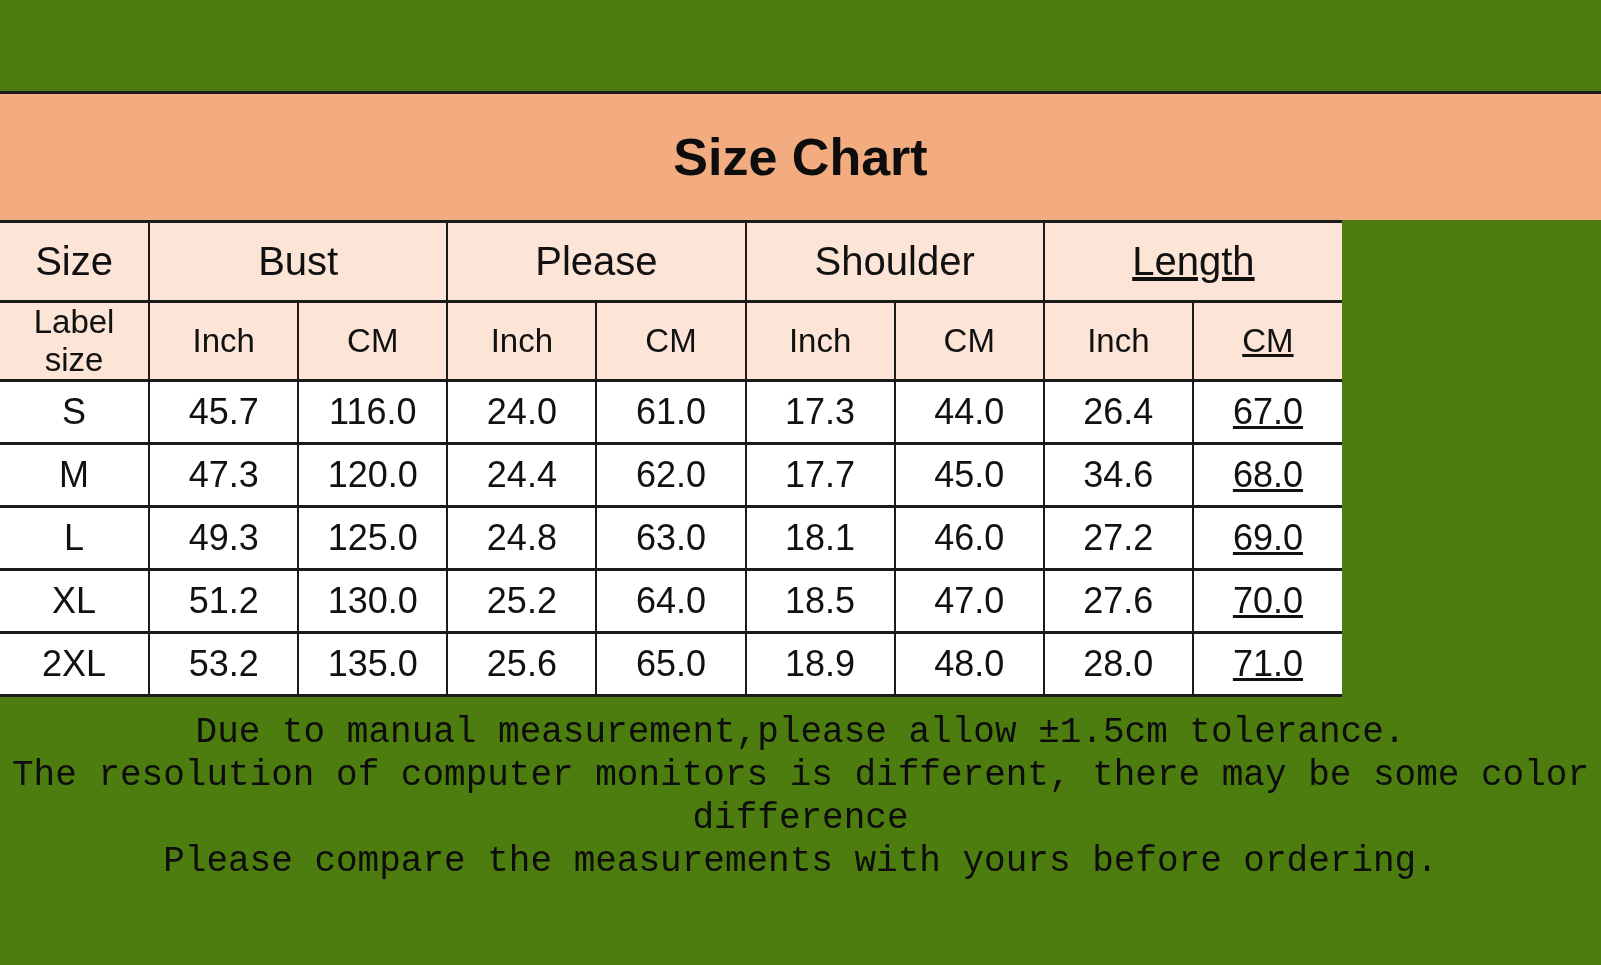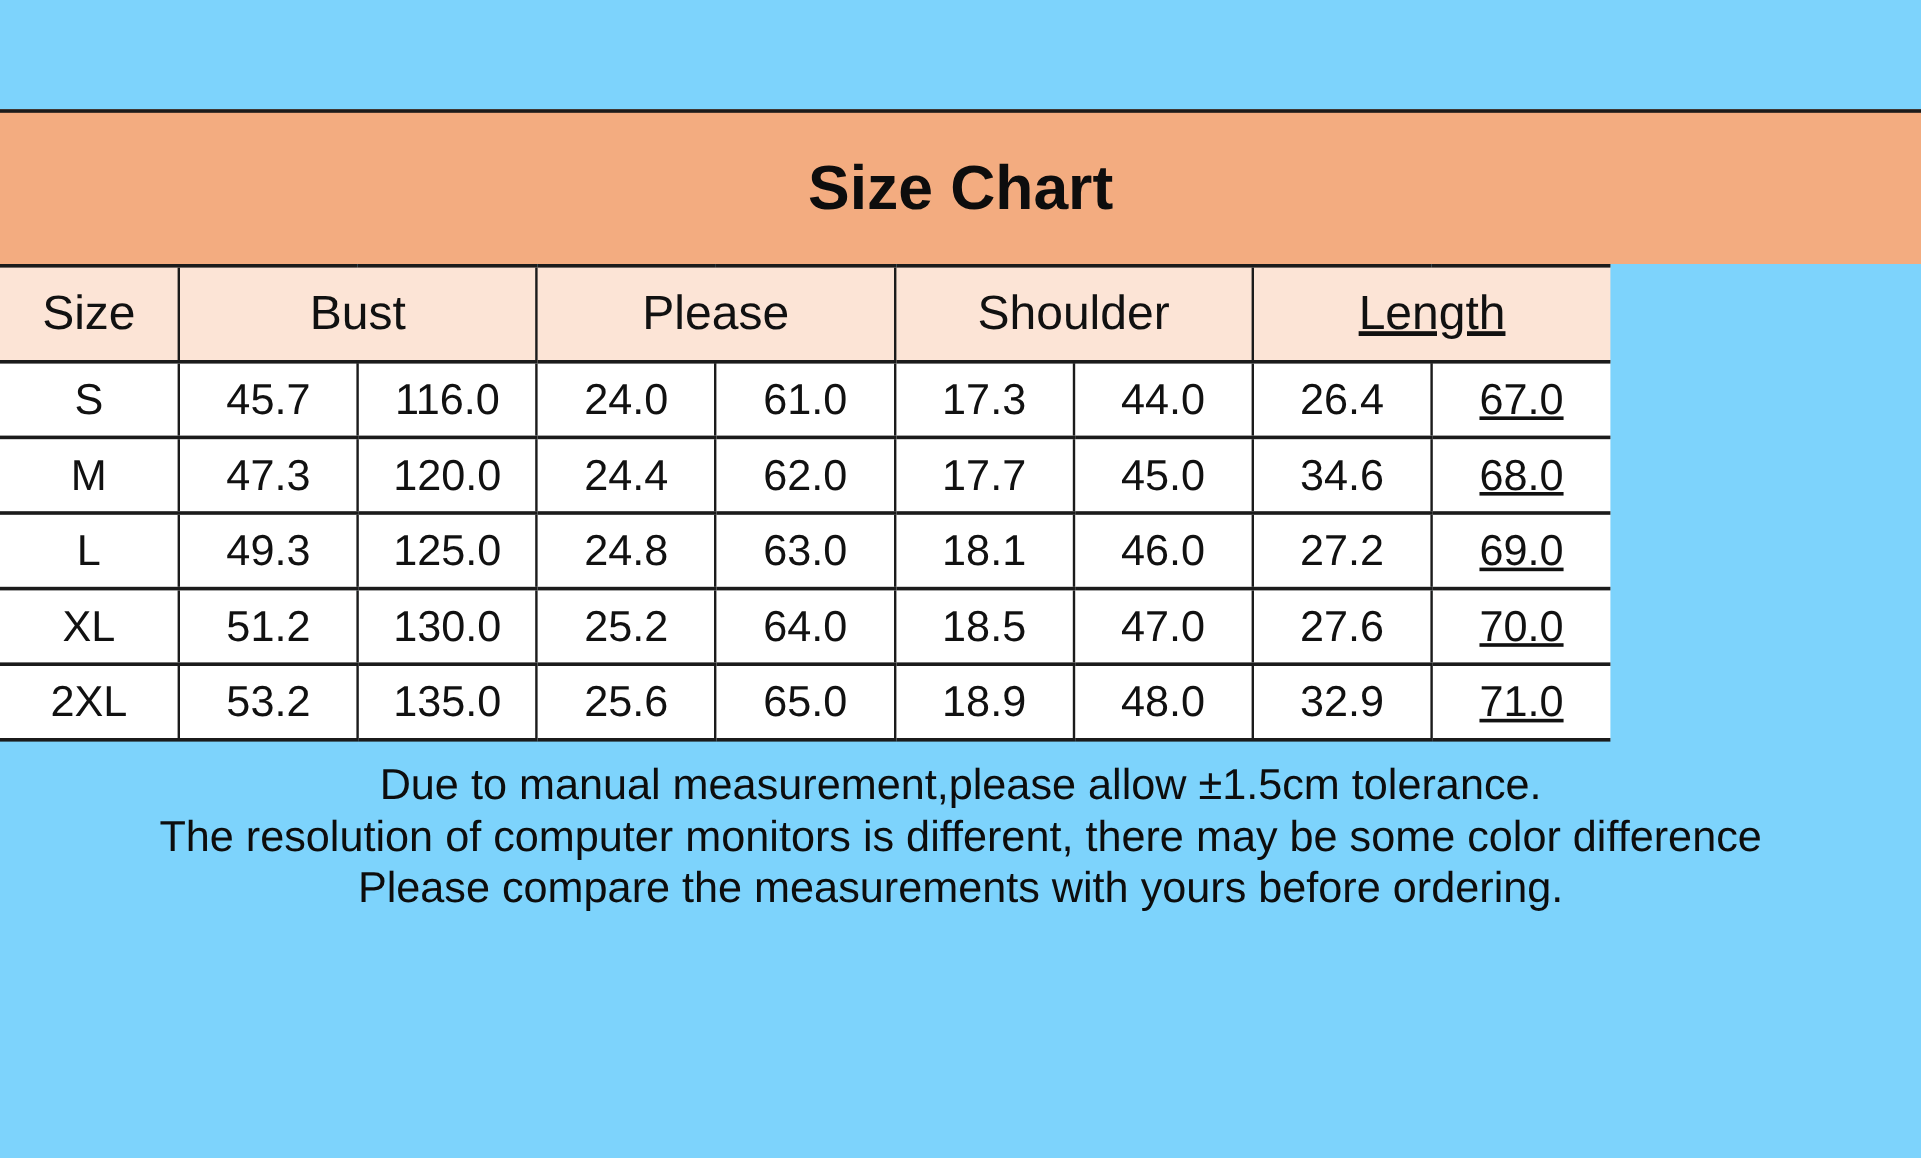--- a/index.html
+++ b/index.html
@@ -6,21 +6,21 @@
     margin: 0;
     padding: 0;
     background: #ffffff;
     font-family: "Liberation Sans", "DejaVu Sans", sans-serif;
     color: #111111;
   }
   .page {
     position: relative;
     width: 1601px;
     height: 965px;
-    background: #7dd3fc;
+    background: #4d7c0f;
     overflow: hidden;
   }
   .banner {
     margin-top: 91px;
     height: 126px;
     background: #F3AC80;
     border-top: 3px solid #1b1b1b;
     display: flex;
     align-items: center;
     justify-content: center;
@@ -55,20 +55,21 @@
   tr.sub-row      { height: 60px; }
   tr.sub-row th   { background: #FCE4D6; font-size: 33px; }
   tr.data-row     { height: 63px; }
   tr.data-row td  { background: #ffffff; font-size: 36px; }
   .notes {
     margin-top: 14px;
     text-align: center;
     font-size: 36px;
     line-height: 43px;
     color: #0d0d0d;
+    font-family: Liberation Mono, monospace;
   }
 </style>
 </head>
 <body>
 
 <div class="page">
 
   <div class="banner">
     <div class="title">Size Chart</div>
   </div>
@@ -85,20 +86,31 @@
         <col>
         <col>
     </colgroup>
     <tbody>
         <tr class="group-row">
       <th class="edge-left">Size</th>
       <th colspan="2">Bust</th>
       <th colspan="2">Please</th>
       <th colspan="2">Shoulder</th>
       <th colspan="2" class="edge-right">Length</th>
+    </tr>
+    <tr class="sub-row">
+      <th class="edge-left">Label size</th>
+      <th>Inch</th>
+      <th>CM</th>
+      <th>Inch</th>
+      <th>CM</th>
+      <th>Inch</th>
+      <th>CM</th>
+      <th>Inch</th>
+      <th class="edge-right">CM</th>
     </tr>
     <tr class="data-row">
       <td class="edge-left">S</td>
       <td>45.7</td>
       <td>116.0</td>
       <td>24.0</td>
       <td>61.0</td>
       <td>17.3</td>
       <td>44.0</td>
       <td>26.4</td>
@@ -138,21 +150,21 @@
       <td class="edge-right">70.0</td>
     </tr>
     <tr class="data-row">
       <td class="edge-left">2XL</td>
       <td>53.2</td>
       <td>135.0</td>
       <td>25.6</td>
       <td>65.0</td>
       <td>18.9</td>
       <td>48.0</td>
-      <td>32.9</td>
+      <td>28.0</td>
       <td class="edge-right">71.0</td>
     </tr>
   </tbody>
     </table>
 
   <div class="notes">
     <div>Due to manual measurement,please allow ±1.5cm tolerance.</div>
     <div>The resolution of computer monitors is different, there may be some color difference</div>
     <div>Please compare the measurements with yours before ordering.</div>
   </div>

